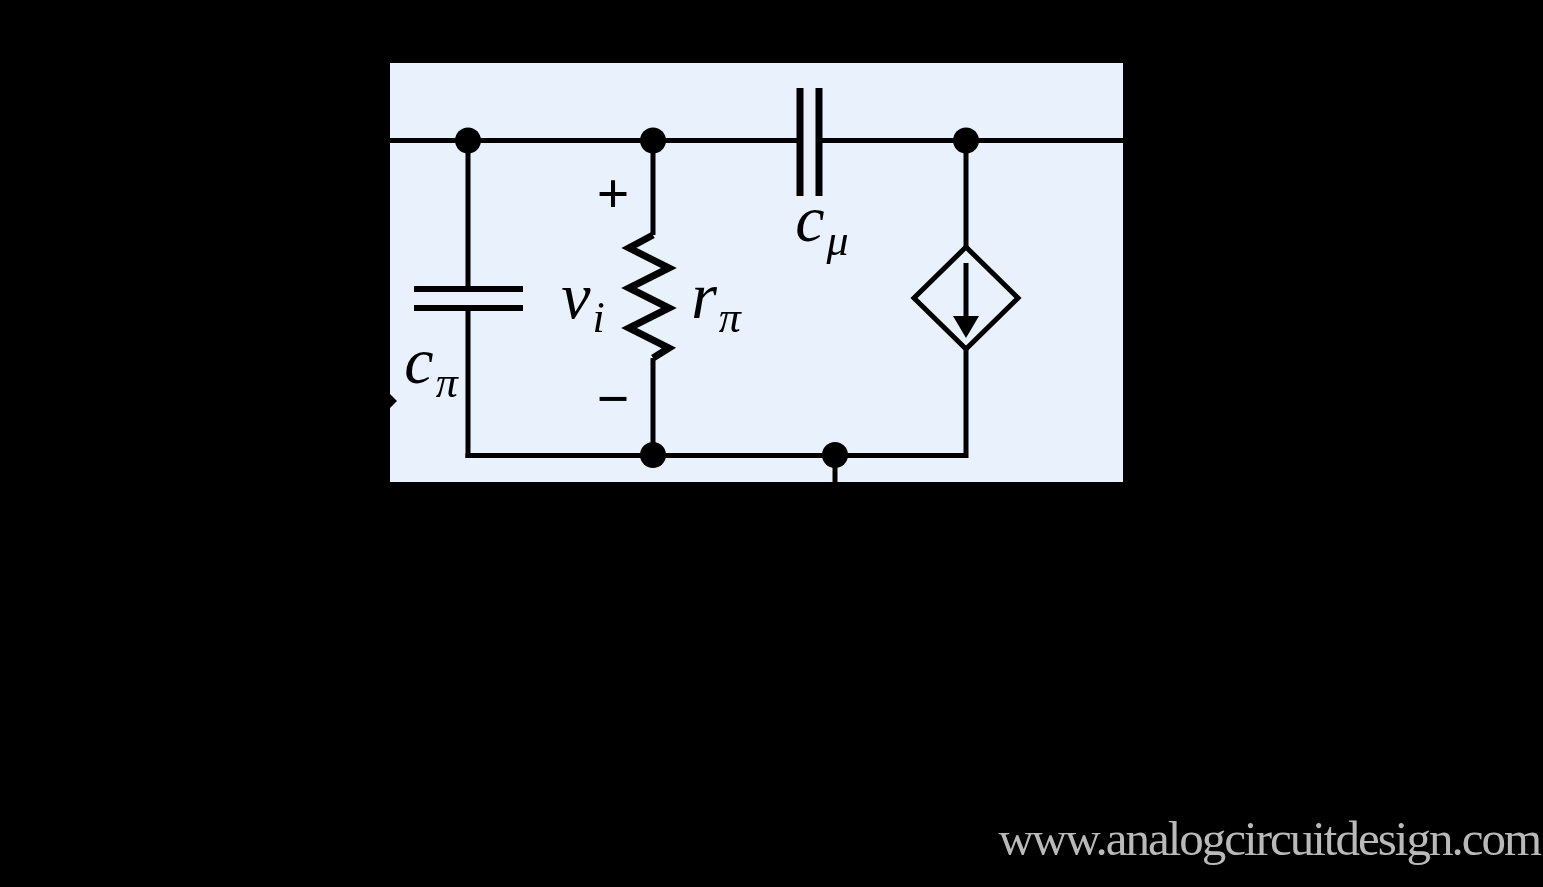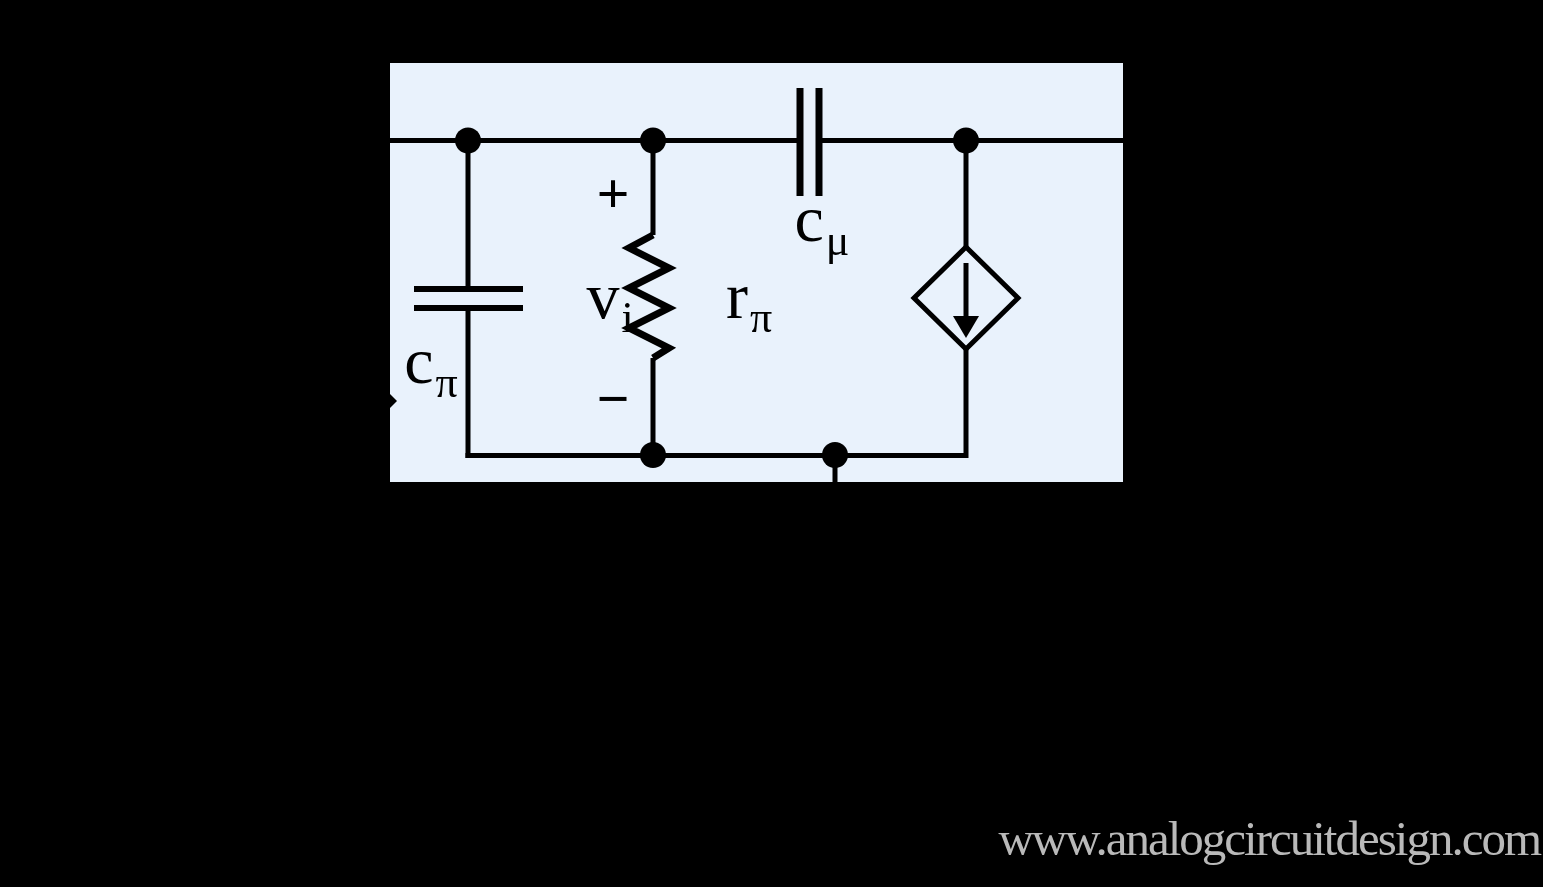--- a/index.html
+++ b/index.html
@@ -13,21 +13,21 @@
     position:relative;width:1543px;height:887px;background:var(--bg);
     overflow:hidden;font-family:"Liberation Serif","DejaVu Serif",serif;
   }
   .panel{
     position:absolute;left:390px;top:63px;width:733px;height:419px;
     background:var(--panel-bg);
   }
   svg.wires{position:absolute;left:0;top:0;width:1543px;height:887px;pointer-events:none;}
   .lbl{
     position:absolute;transform:translate(-50%,-50%);
-    font-size:66px;line-height:1;color:var(--line);
+    font-style:italic;font-size:66px;line-height:1;color:var(--line);
     white-space:nowrap;letter-spacing:0;
   }
   .lbl .sub{font-size:44px;position:relative;top:14px;margin-left:2px;}
   .lbl .main2{margin-left:3px;}
   .sign{
     position:absolute;transform:translate(-50%,-50%);
     font-size:58px;line-height:1;font-weight:bold;color:var(--line);
     font-family:"Liberation Serif","DejaVu Serif",serif;
   }
   .watermark{
@@ -74,23 +74,23 @@
     <circle cx="653" cy="140.5" r="13" fill="#000"></circle>
     <circle cx="966" cy="140.5" r="13" fill="#000"></circle>
     <circle cx="653" cy="455" r="13" fill="#000"></circle>
     <circle cx="835" cy="455" r="13" fill="#000"></circle>
 
     <polygon points="390,394 397,401 390,408" fill="#000"></polygon>
   </svg>
 
   <div class="lbl" style="left:431px;top:361px"><span>c</span><span class="sub">π</span></div>
 
-  <div class="lbl" style="left:610px;top:296px"><span>v</span><span class="sub">i</span></div>
+  <div class="lbl" style="left:583px;top:296px"><span>v</span><span class="sub">i</span></div>
 
-  <div class="lbl" style="left:749px;top:296px"><span>r</span><span class="sub">π</span></div>
+  <div class="lbl" style="left:716px;top:296px"><span>r</span><span class="sub">π</span></div>
 
   <div class="lbl" style="left:822px;top:219px"><span>c</span><span class="sub">μ</span></div>
 
 
   <div class="sign" style="left:613px;top:194px">+</div>
   <div class="sign" style="left:613px;top:399px">−</div>
 
   <div class="watermark">www.analogcircuitdesign.com</div>
 </div>
 

